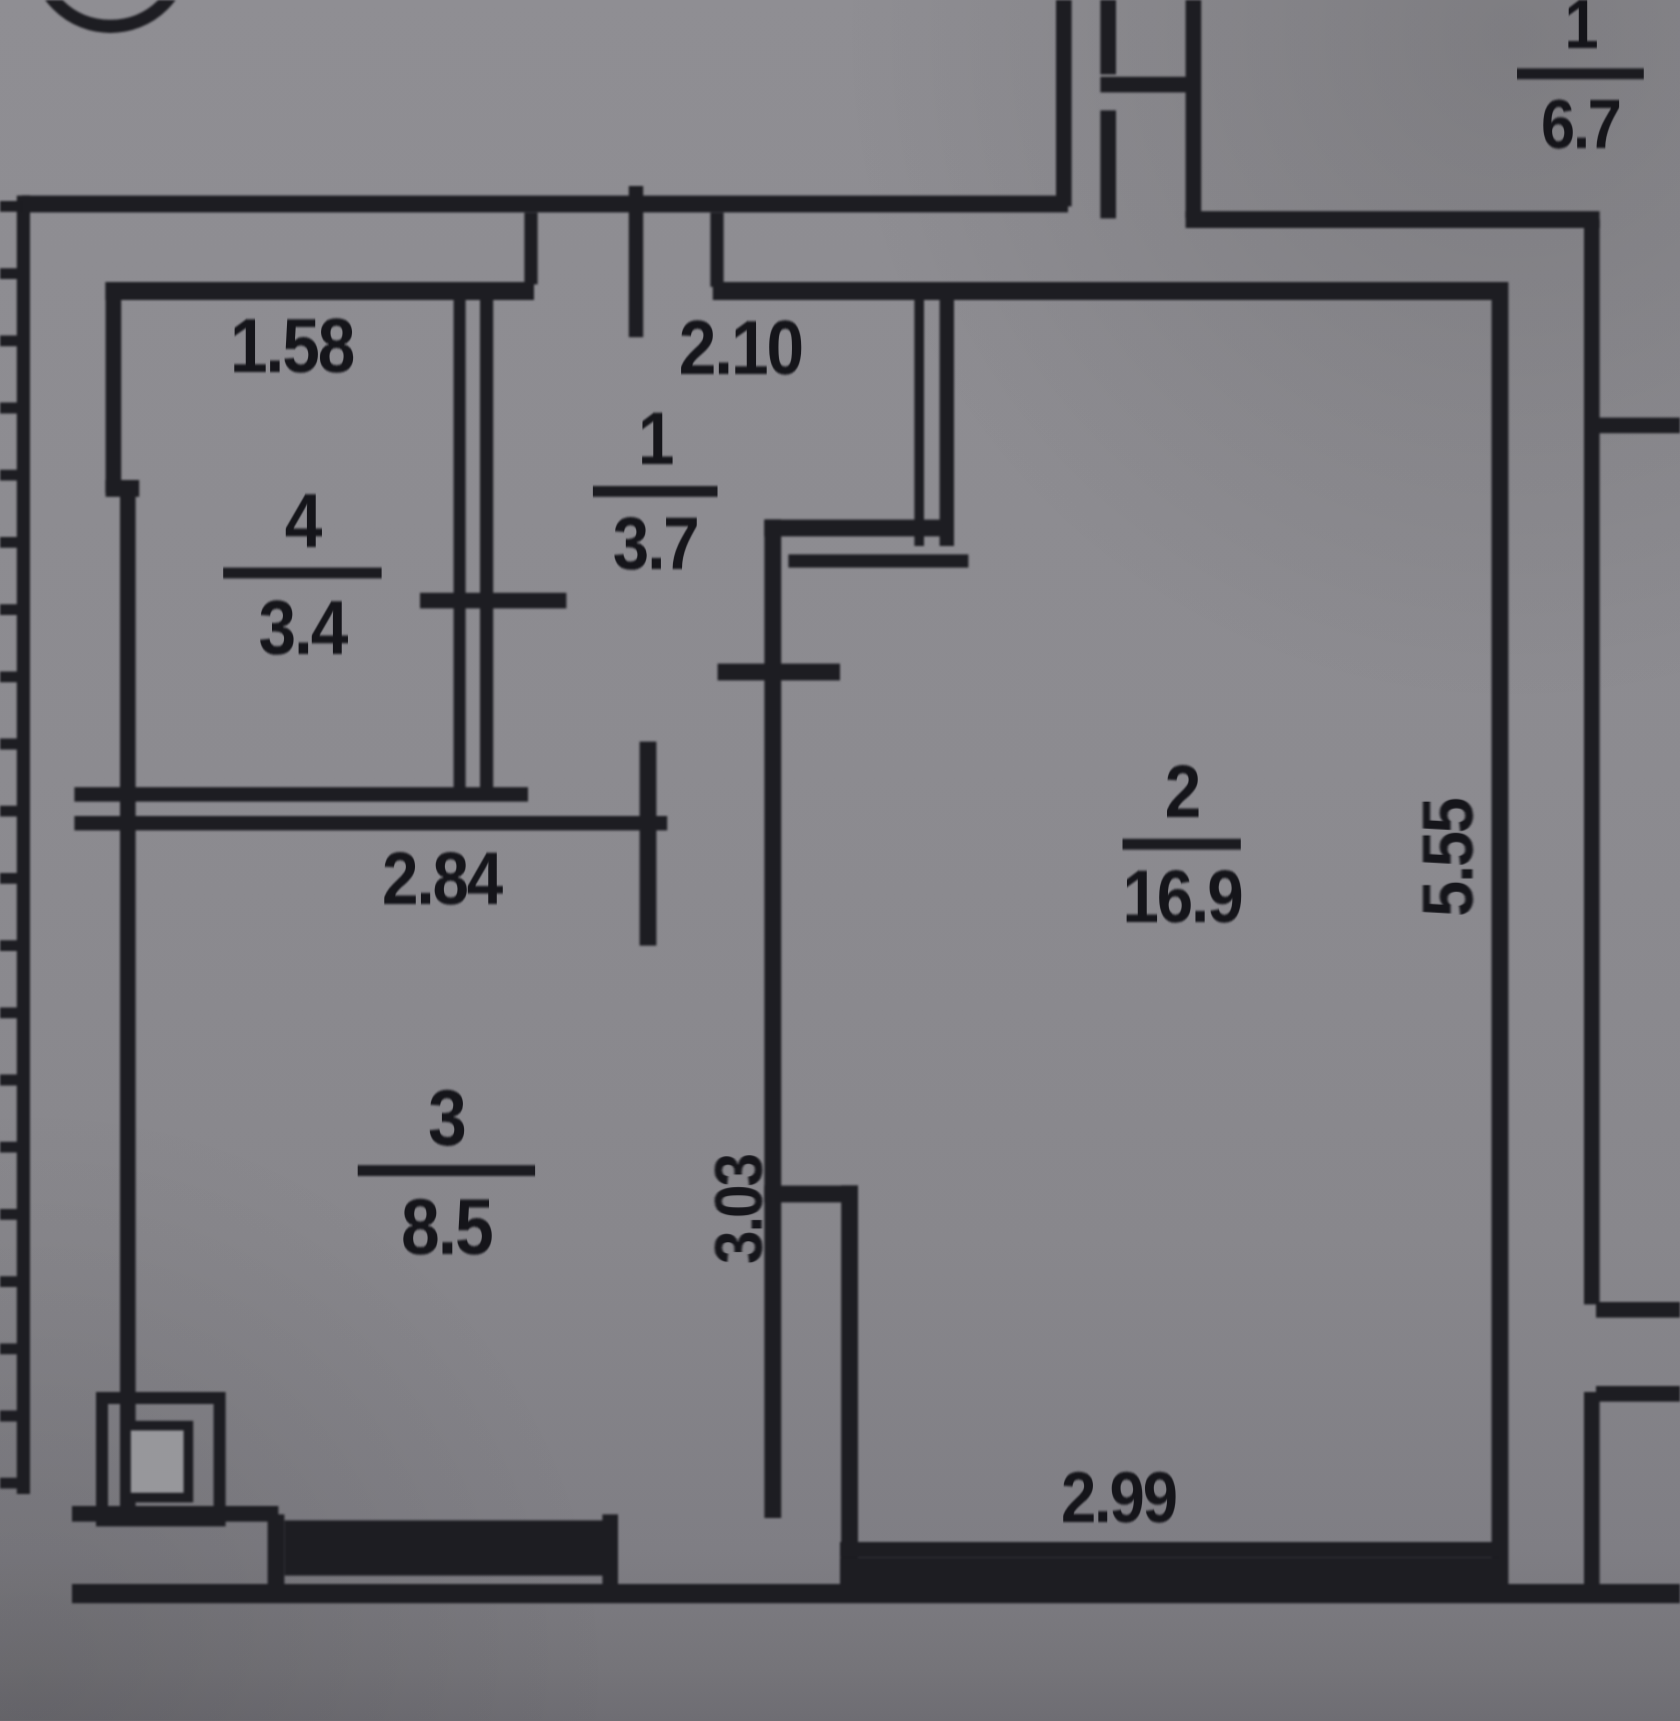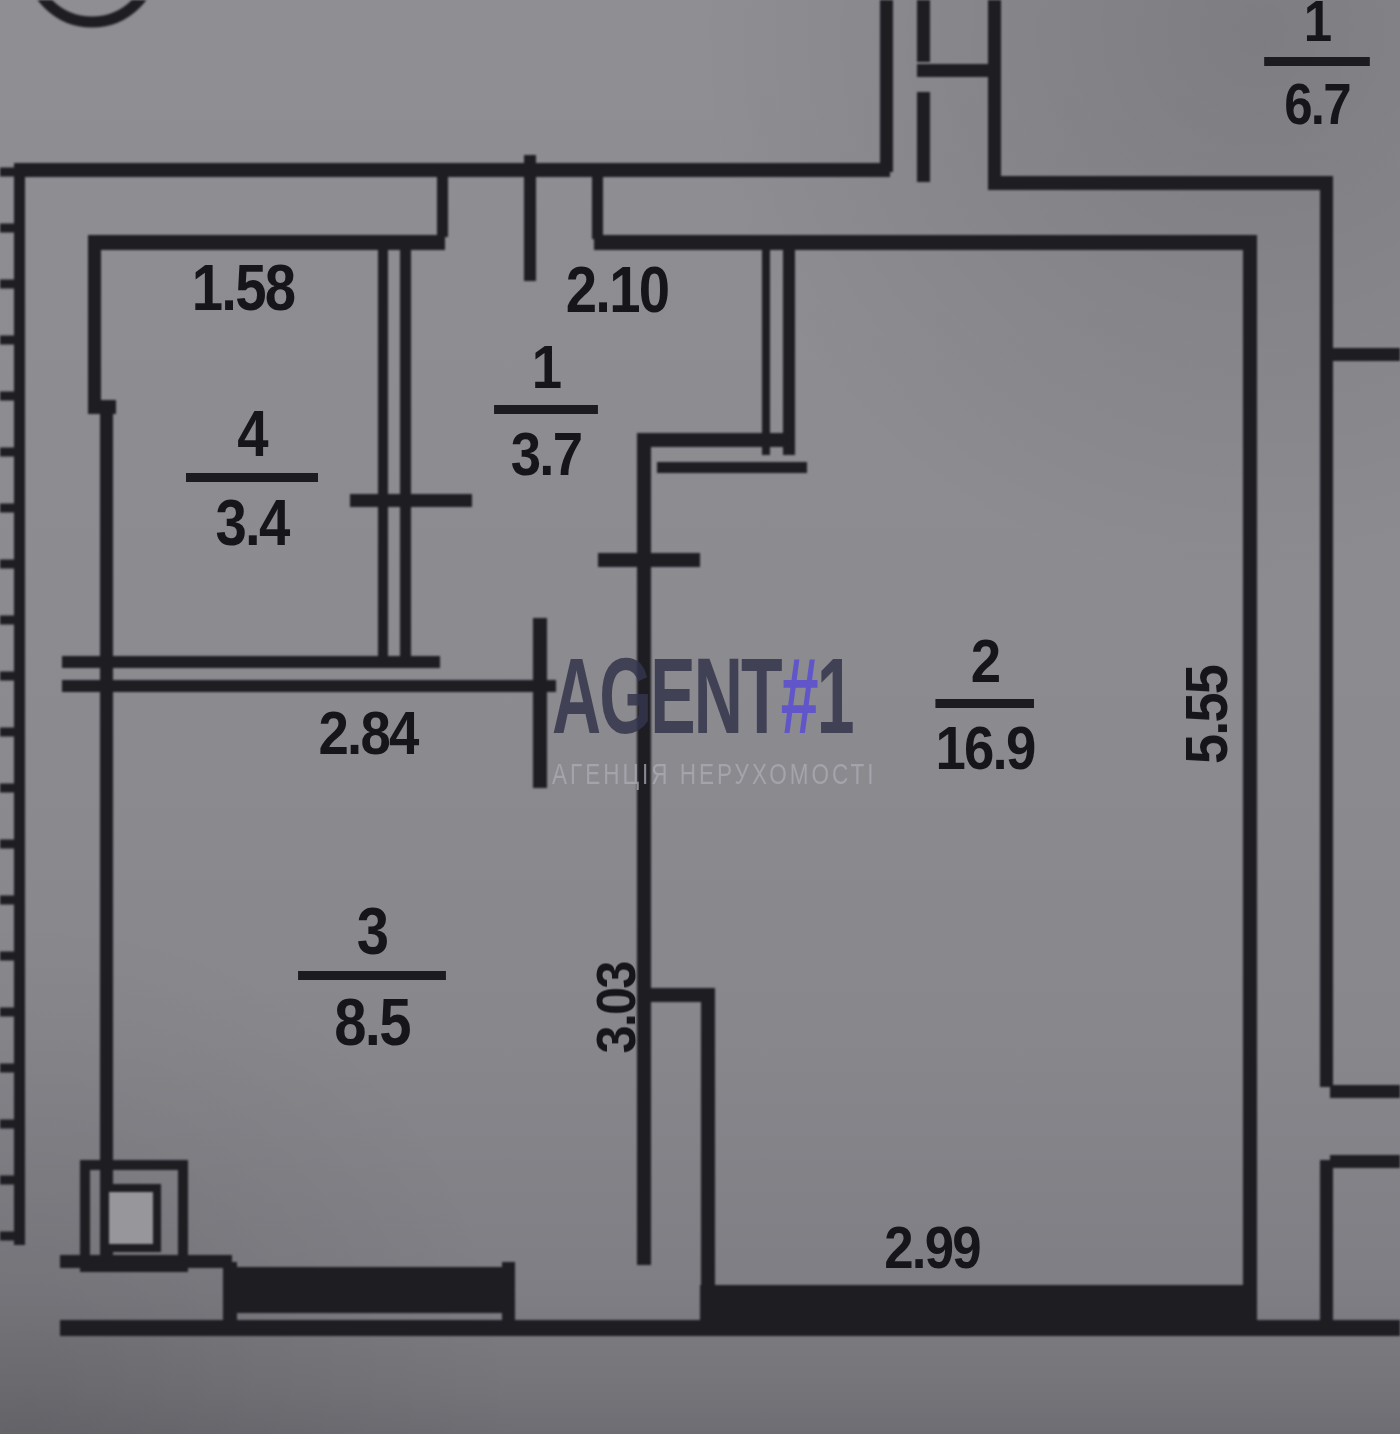--- a/index.html
+++ b/index.html
@@ -167,20 +167,14 @@
     <span class="bar" style="width:150px"></span>
     <span>3.4</span>
   </div>
 
   <div class="room" style="left:1317px;top:-8px;font-size:58px">
     <span>1</span>
     <span class="bar" style="width:120px"></span>
     <span>6.7</span>
   </div>
 
-  <div class="wm">
-    <div class="wm-line1">
-      <span>AGENT</span><span class="wm-hash">#</span><span>1</span>
-    </div>
-    <div class="wm-sub">АГЕНЦІЯ НЕРУХОМОСТІ</div>
-  </div>
 
 </div>
 
 </body></html>

